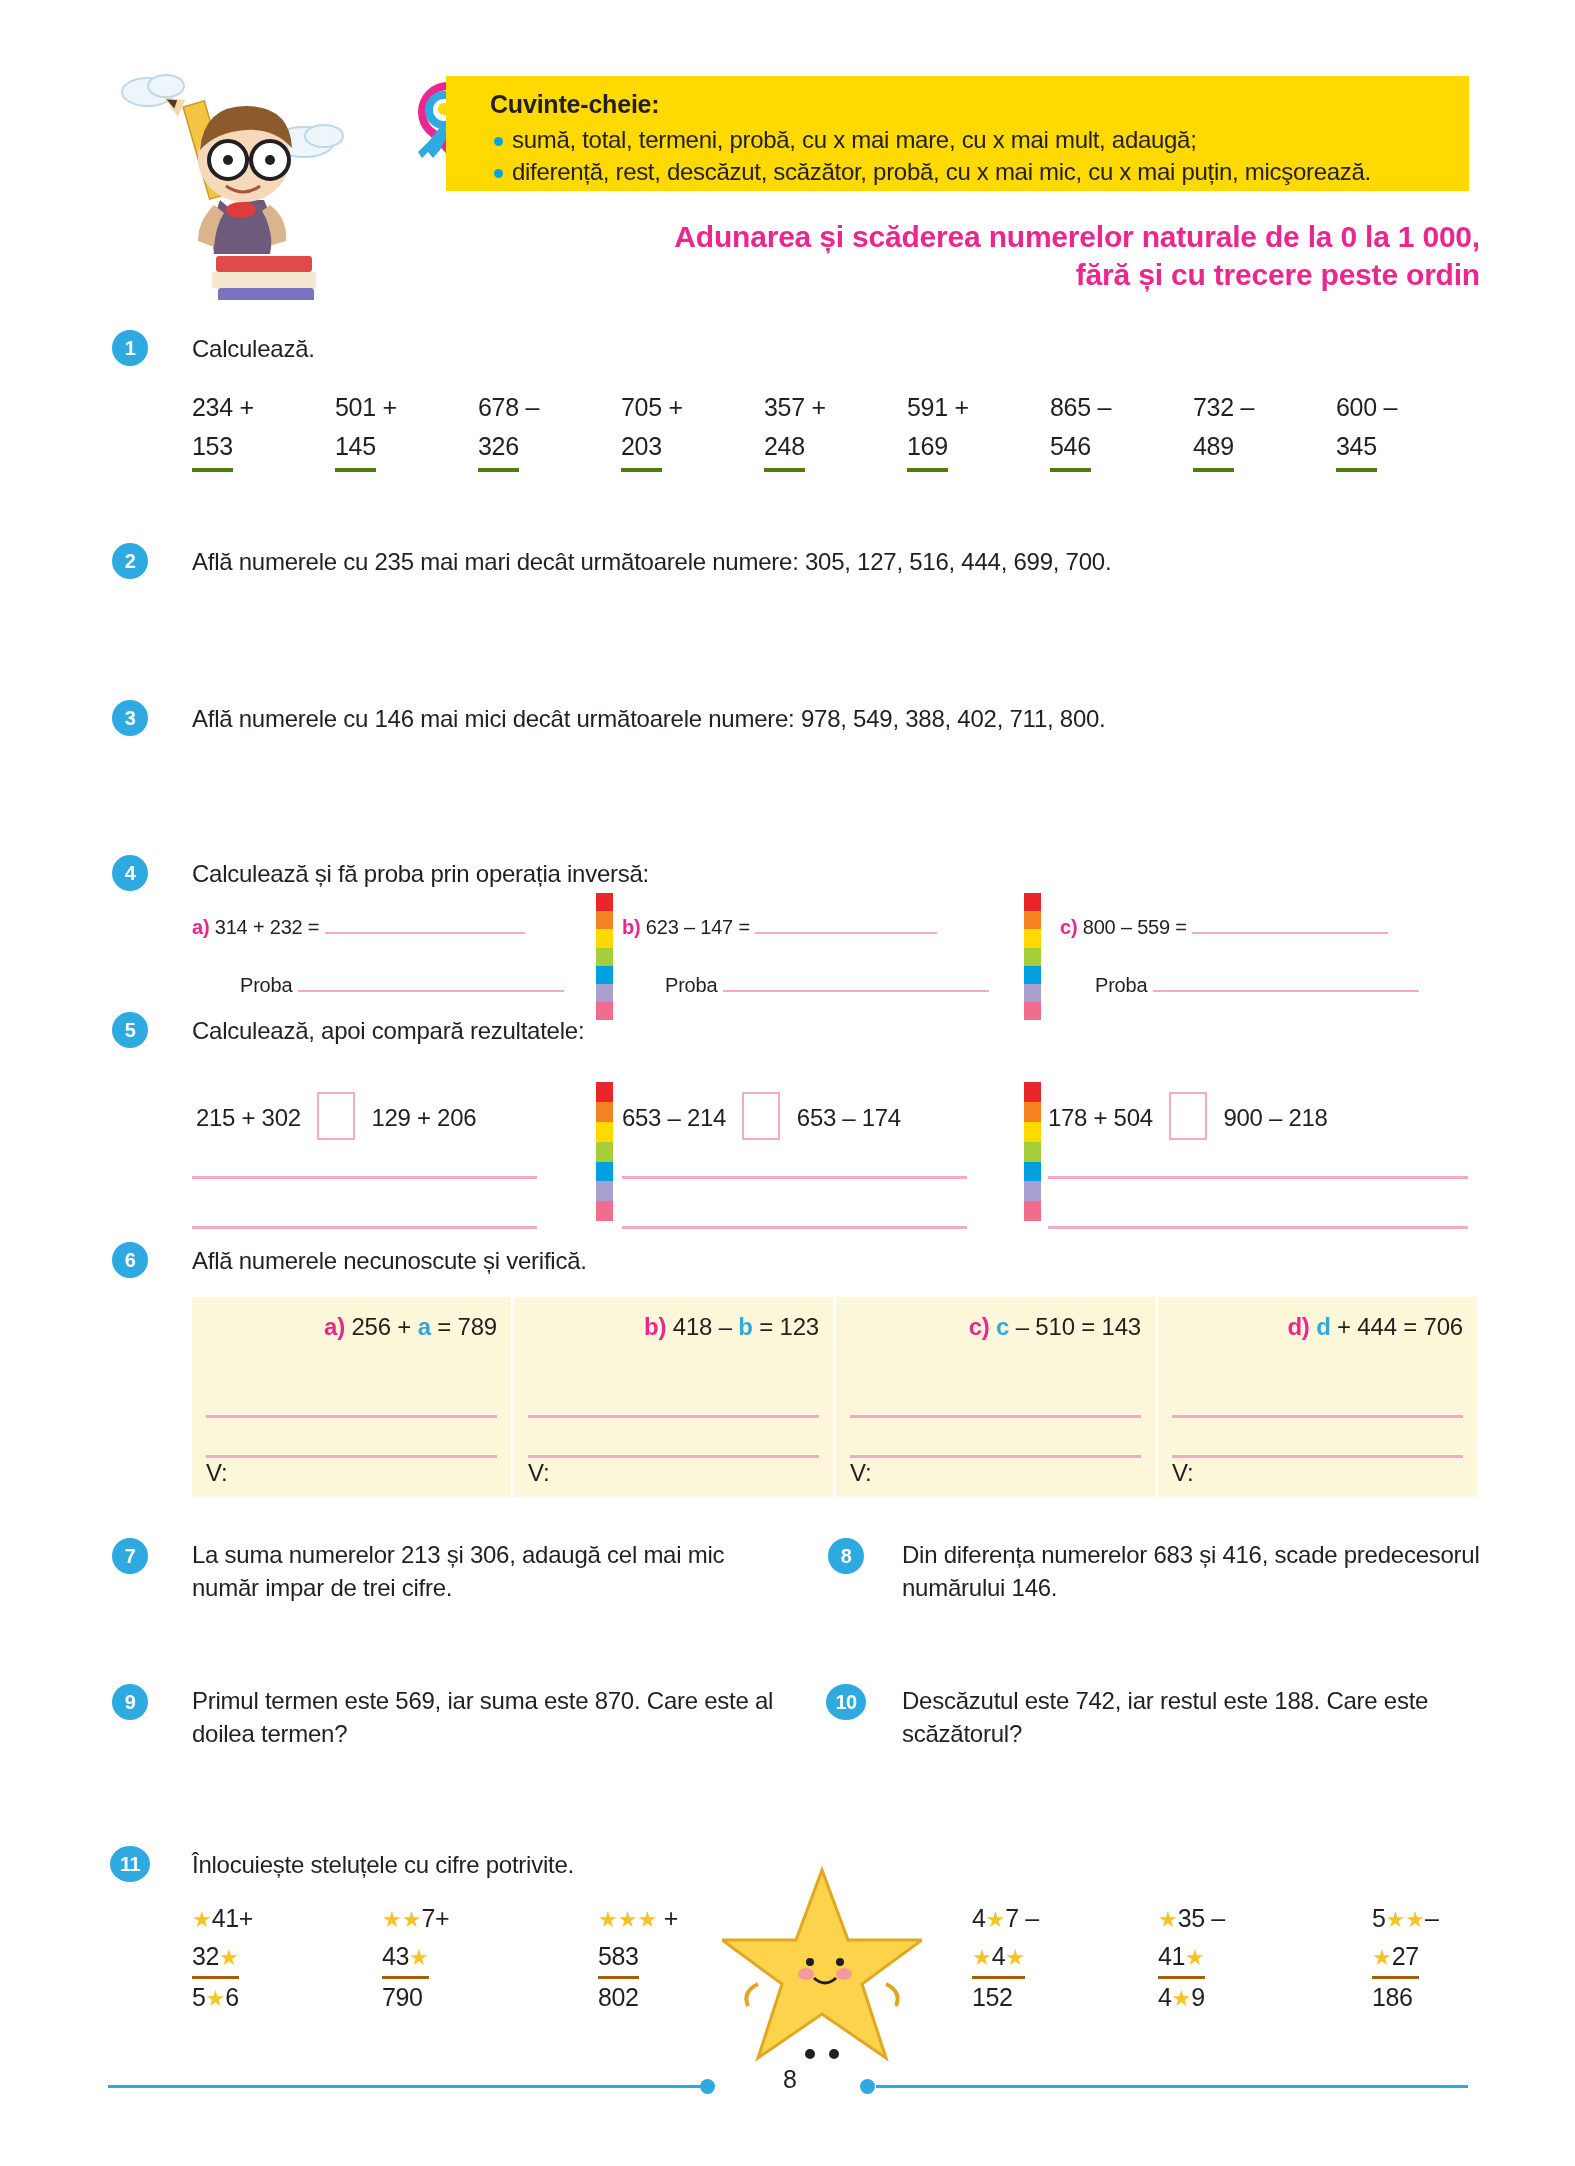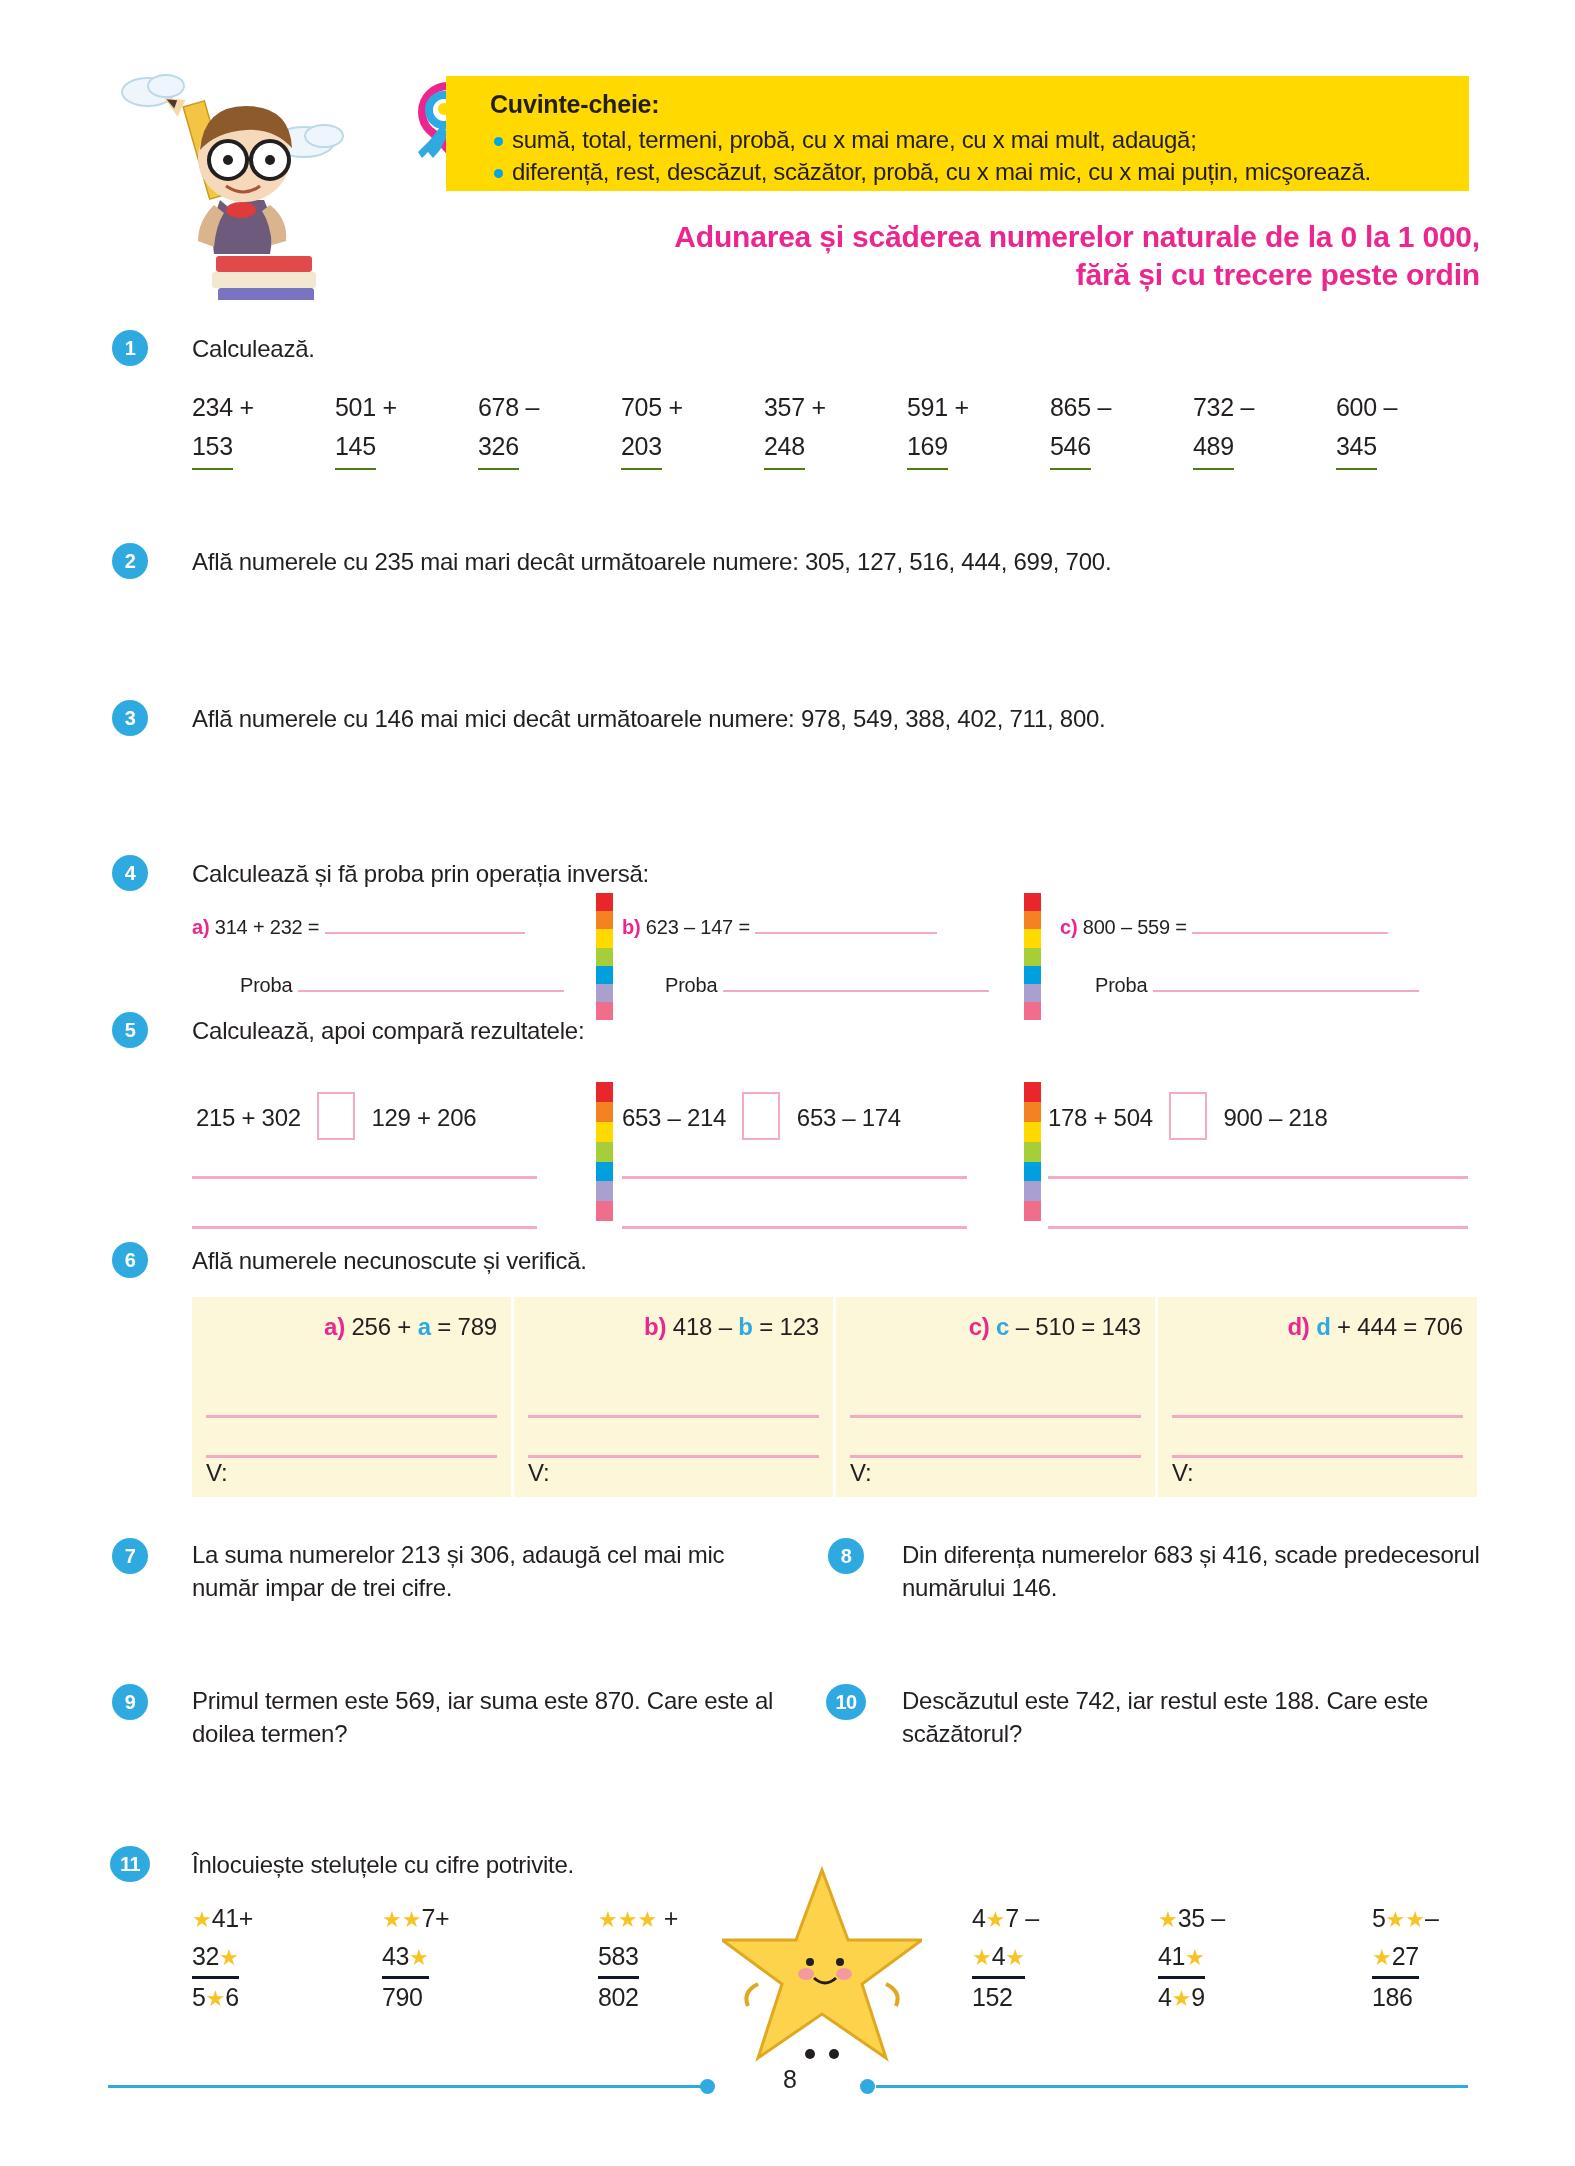--- a/index.html
+++ b/index.html
@@ -60,21 +60,21 @@
   .q-text {
     position: absolute;
     font-size: 24px; line-height: 1.38; color: #231f20;
     letter-spacing: -0.25px;
   }
 
   
   .calc-row { position: absolute; left: 192px; top: 388px; width: 1290px; display: flex; }
   .calc-col { width: 143px; font-size: 25px; line-height: 1.55; letter-spacing: -0.3px; }
   .calc-col .l1 { white-space: pre; }
-  .calc-col .l2 { white-space: pre; border-bottom: 2px solid #4d7c0f; display: inline-block; padding-bottom: 2px; }
+  .calc-col .l2 { white-space: pre; border-bottom: 4px solid #4d7c0f; display: inline-block; padding-bottom: 2px; }
 
   
   .colorbar { position: absolute; width: 17px; }
   .colorbar div { height: 14.2%; }
 
   
   .ex4-grp { position: absolute; font-size: 20px; letter-spacing: -0.2px; }
   .ex4-grp .lbl-a { color: #ec268f; font-weight: bold; }
   .pinkline { border-bottom: 2px solid #f4a9c4; display: inline-block; }
 
@@ -93,21 +93,21 @@
     display: flex;
   }
   .ex6-cell { flex: 1; position: relative; padding: 16px 14px 0 14px; }
   .ex6-cell + .ex6-cell { border-left: 3px solid #ffffff; }
   .ex6-eq { font-size: 24px; letter-spacing: -0.2px; white-space: nowrap; text-align: right; }
   .ex6-eq .ltr-a { color: #ec268f; font-weight: bold; }
   .ex6-eq .ltr-v { color: #2eaae1; font-weight: bold; }
   .ex6-line { position: absolute; left: 14px; right: 14px; border-top: 3px solid #f4a9c4; }
   .ex6-v { position: absolute; left: 14px; bottom: 10px; font-size: 24px; }
   .st-col { position: absolute; font-size: 25px; line-height: 1.5; letter-spacing: -0.4px; }
-  .st-col .u { border-bottom: 3px solid #0f172a; display: inline-block; padding-bottom: 1px; }
+  .st-col .u { border-bottom: 3px solid #a16207; display: inline-block; padding-bottom: 1px; }
   .star { color: #f7c325; font-size: 22px; letter-spacing: 0; }
 
   
   .footer-line { position: absolute; top: 2085px; height: 3px; background: #2eaae1; }
   .footer-dot {
     position: absolute; top: 2079px; width: 15px; height: 15px;
     border-radius: 50%; background: #2eaae1;
   }
   .footer-num {
     position: absolute; top: 2065px; left: 760px; width: 60px;

